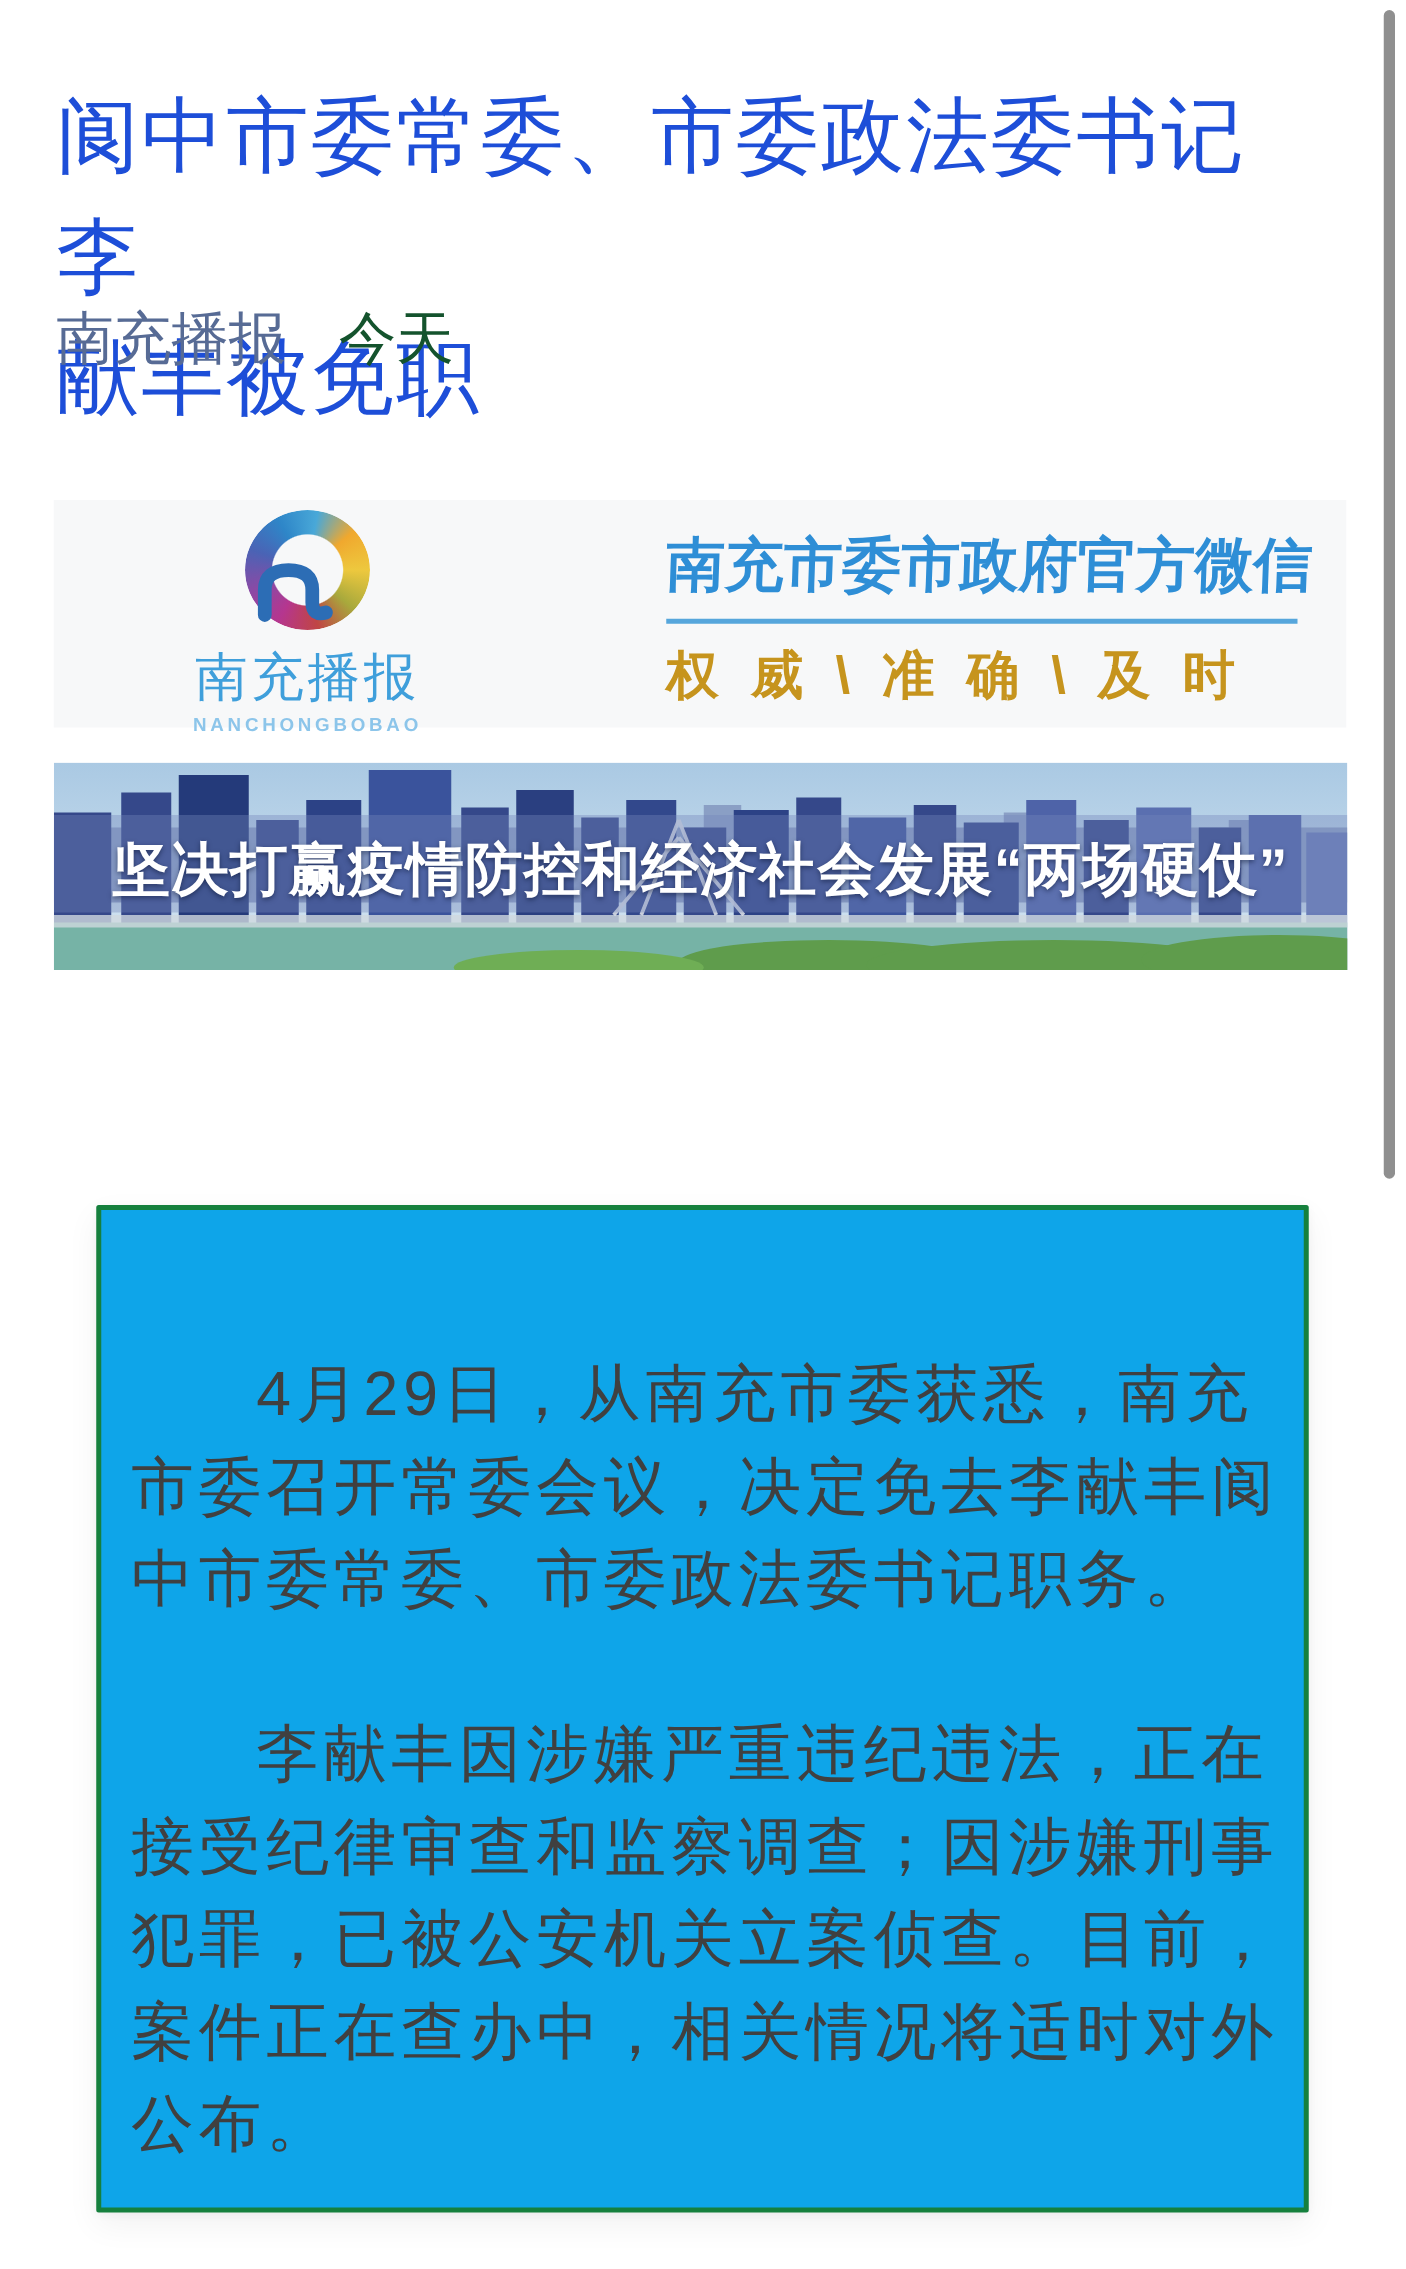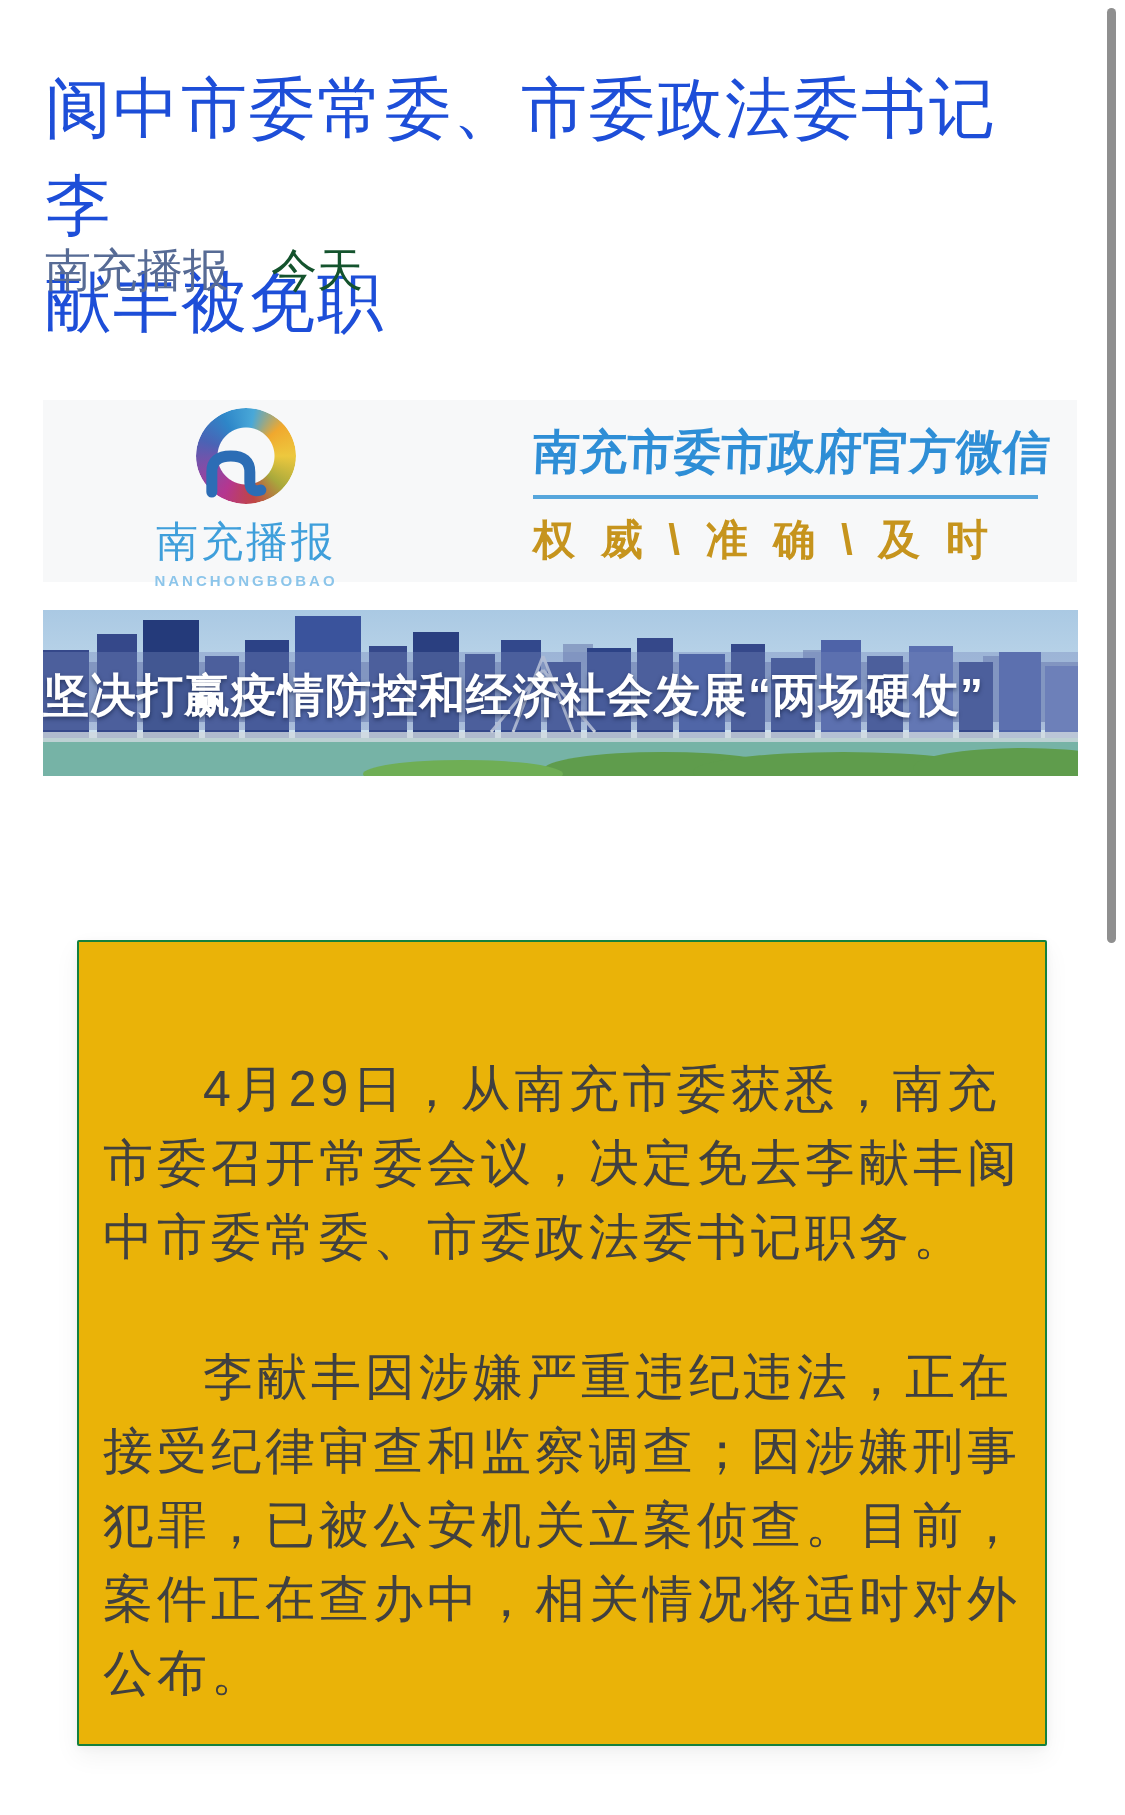--- a/index.html
+++ b/index.html
@@ -50,28 +50,28 @@
   .b1-tagline{
     margin-top:13px;text-align:left;font-size:42px;font-weight:700;
     color:#c6941d;letter-spacing:7px;white-space:nowrap;
   }
   
   .photo{
     position:absolute;left:43px;top:610px;width:1035px;height:166px;overflow:hidden;
   }
   .photo svg{position:absolute;left:0;top:0;}
   .photo-caption{
-    position:absolute;left:0;top:55px;width:100%;text-align:left;
+    position:absolute;left:0;top:55px;width:100%;text-align:center;
     font-size:46px;font-weight:700;color:#ffffff;letter-spacing:1px;white-space:nowrap;
     text-shadow:0 2px 4px rgba(10,20,50,.55);
   }
   
   .textbox{
-    position:absolute;left:77px;top:940px;width:970px;height:806px;box-sizing:border-box;
-    background:#eab308;border:2px solid #15803d;border-radius:2px;
+    position:absolute;left:77px;top:964px;width:970px;height:806px;box-sizing:border-box;
+    background:#0ea5e9;border:4px solid #15803d;border-radius:2px;
     box-shadow:0 10px 26px rgba(0,0,0,.055),0 2px 8px rgba(0,0,0,.04);
     padding:110px 28px 0 24px;overflow:hidden;
   }
   .textbox p{
     margin:0 0 66px 0;font-size:50px;color:#404040;line-height:74px;
     letter-spacing:4px;text-indent:2em;white-space:pre;
   }
   
   .scrollbar-thumb{
     position:absolute;left:1107px;top:8px;width:9px;height:935px;

